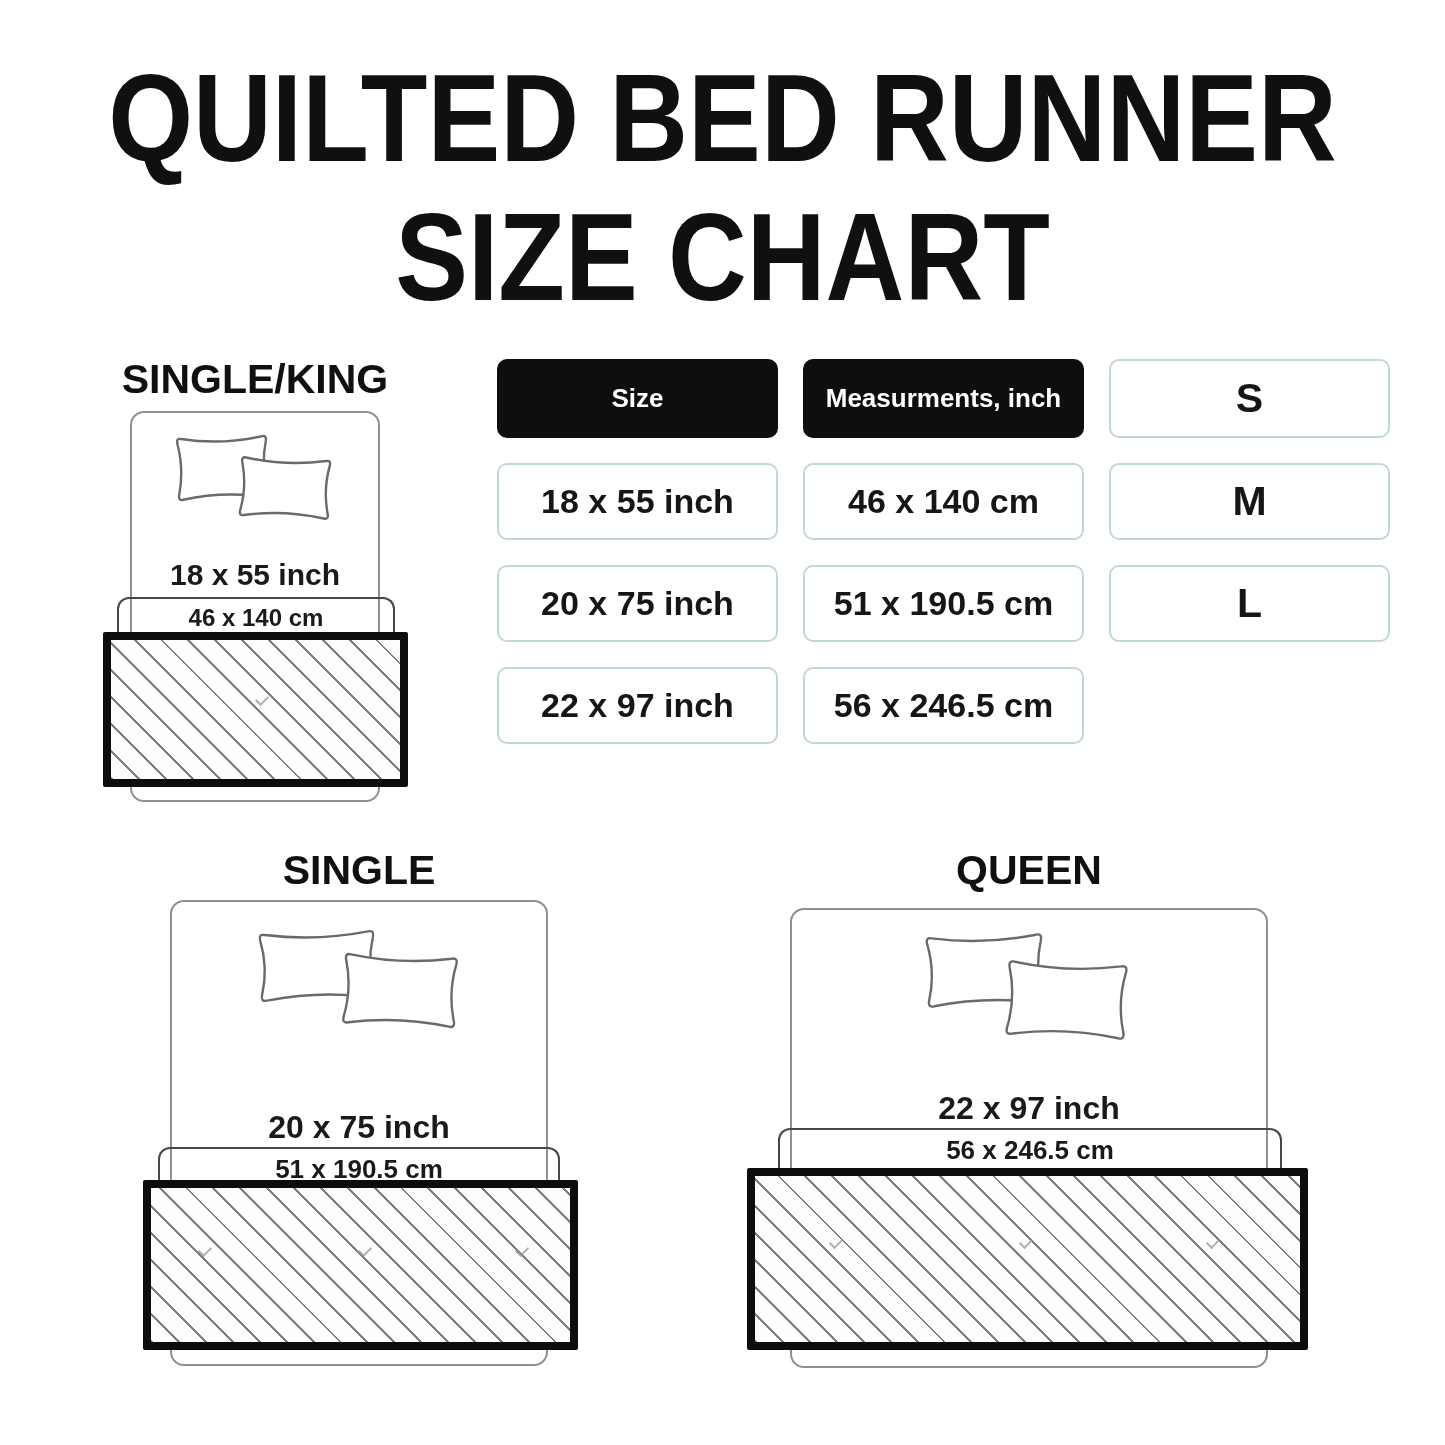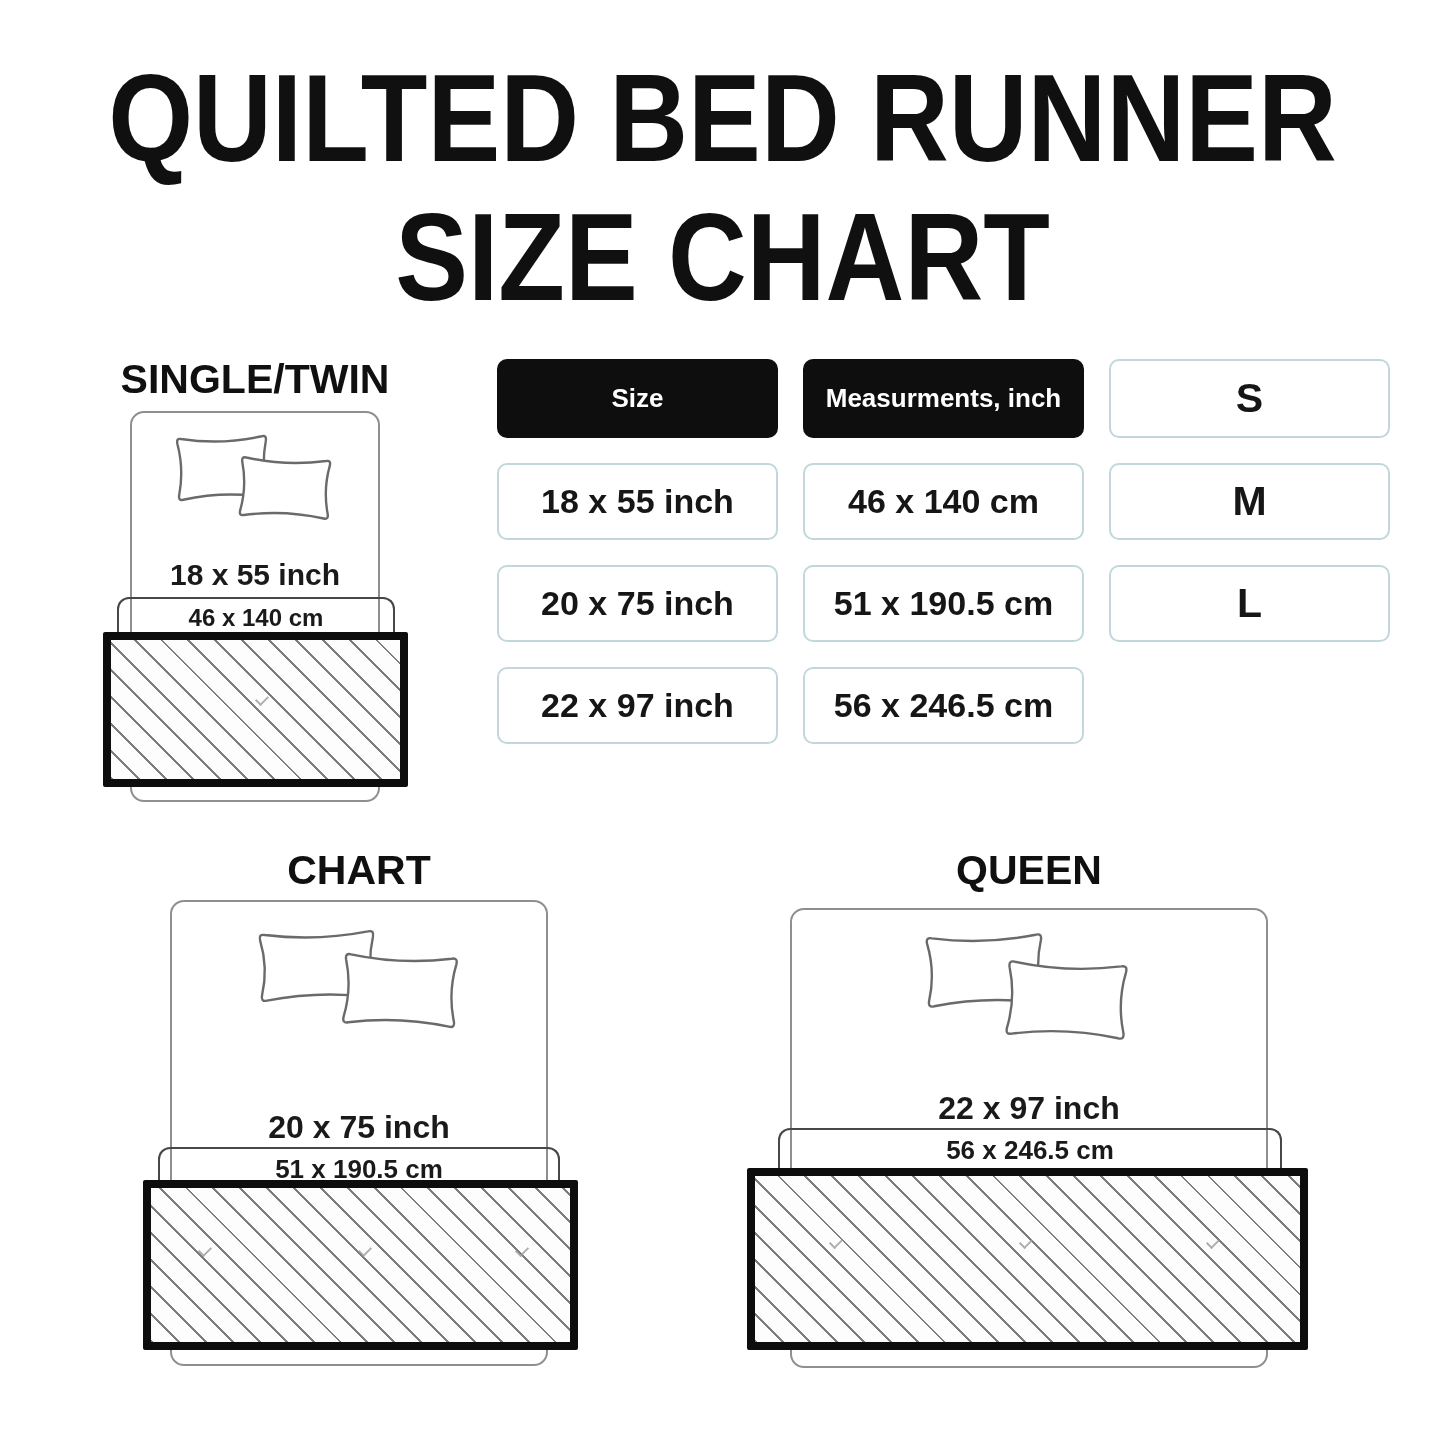--- a/index.html
+++ b/index.html
@@ -117,41 +117,41 @@
     <div class="bcell size">M</div>
     <div class="bcell">20 x 75 inch</div>
     <div class="bcell">51 x 190.5 cm</div>
 
     <div class="bcell size">L</div>
     <div class="bcell">22 x 97 inch</div>
     <div class="bcell">56 x 246.5 cm</div>
   </div>
 
   <div class="diagram" id="dsingle">
-    <div class="dlabel">SINGLE/TWIN</div>
+    <div class="dlabel">SINGLE/KING</div>
     <div class="bed"></div>
     <div class="pillow p1">
       <svg viewBox="0 0 160 120" preserveAspectRatio="none">
           <path d="M16 12 Q80 24 144 12 Q152 10 150 20 Q141 60 150 100 Q152 110 144 108 Q80 96 16 108 Q8 110 10 100 Q19 60 10 20 Q8 10 16 12 Z" fill="#ffffff" stroke="#6a6a6a" stroke-width="2.4" vector-effect="non-scaling-stroke"></path>
         </svg>
     </div>
     <div class="pillow p2">
       <svg viewBox="0 0 160 120" preserveAspectRatio="none">
           <path d="M16 12 Q80 24 144 12 Q152 10 150 20 Q141 60 150 100 Q152 110 144 108 Q80 96 16 108 Q8 110 10 100 Q19 60 10 20 Q8 10 16 12 Z" fill="#ffffff" stroke="#6a6a6a" stroke-width="2.4" vector-effect="non-scaling-stroke"></path>
         </svg>
     </div>
     <div class="inch-label">18 x 55 inch</div>
     <div class="cm-box"><span>46 x 140 cm</span></div>
     <div class="runner">
       <div class="stitch" style="left:145px;top:55px;"></div>
     </div>
   </div>
 
   <div class="diagram" id="dqueen">
-    <div class="dlabel">CHART</div>
+    <div class="dlabel">SINGLE</div>
     <div class="bed"></div>
     <div class="pillow p1">
       <svg viewBox="0 0 160 120" preserveAspectRatio="none">
           <path d="M16 12 Q80 24 144 12 Q152 10 150 20 Q141 60 150 100 Q152 110 144 108 Q80 96 16 108 Q8 110 10 100 Q19 60 10 20 Q8 10 16 12 Z" fill="#ffffff" stroke="#6a6a6a" stroke-width="2.4" vector-effect="non-scaling-stroke"></path>
         </svg>
     </div>
     <div class="pillow p2">
       <svg viewBox="0 0 160 120" preserveAspectRatio="none">
           <path d="M16 12 Q80 24 144 12 Q152 10 150 20 Q141 60 150 100 Q152 110 144 108 Q80 96 16 108 Q8 110 10 100 Q19 60 10 20 Q8 10 16 12 Z" fill="#ffffff" stroke="#6a6a6a" stroke-width="2.4" vector-effect="non-scaling-stroke"></path>
         </svg>

